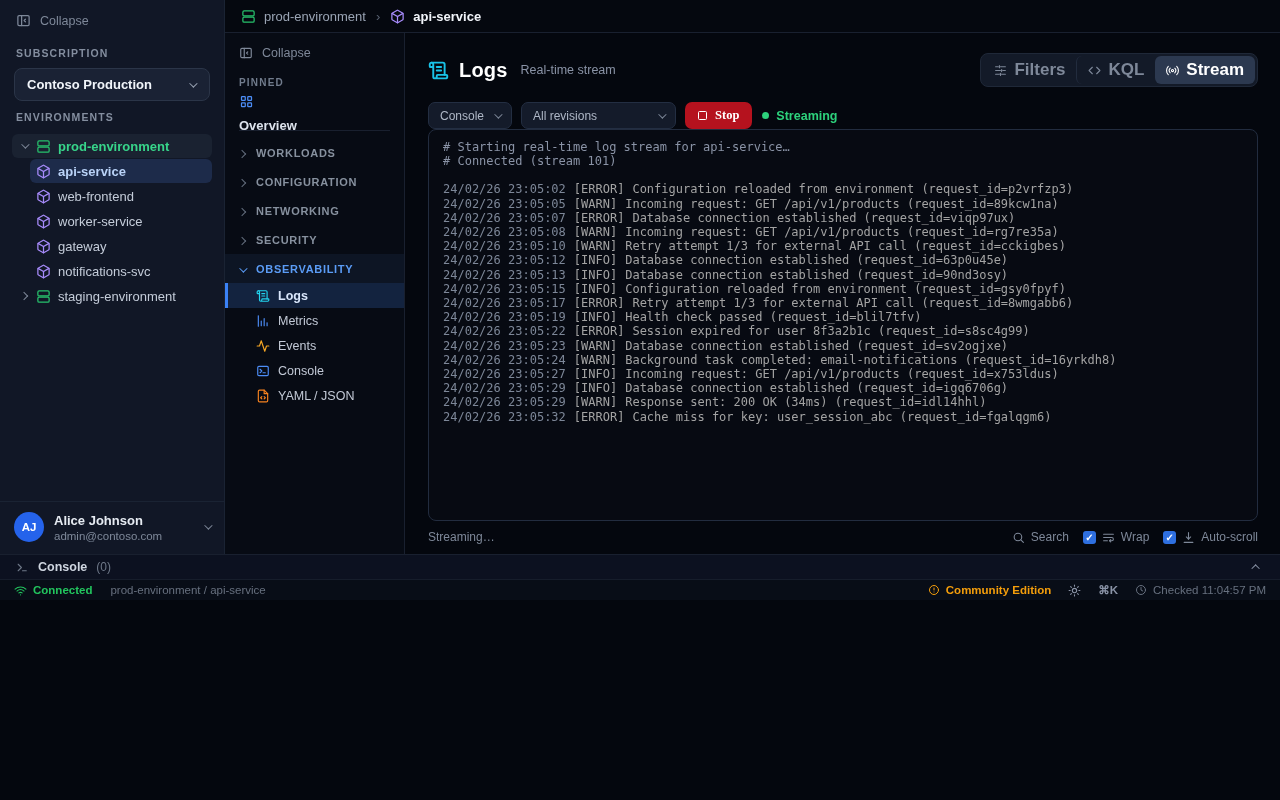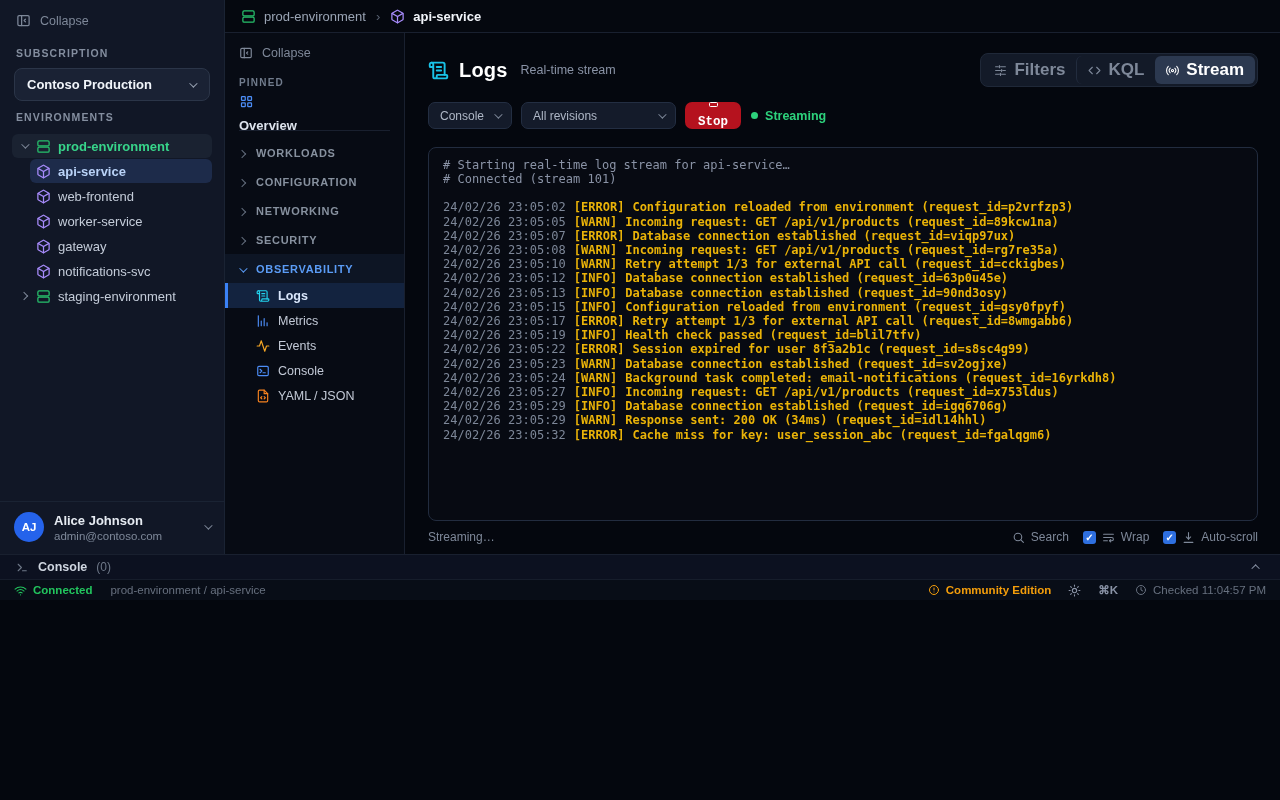--- a/index.html
+++ b/index.html
@@ -68,31 +68,31 @@
   .m-subtitle { margin-left:13px; font-size:12.5px; color:#8a93a6; }
   .m-toggle { margin-left:auto; display:flex; align-items:stretch; background:#131a28; border:1px solid #1f2838; border-radius:8px; padding:2px; }
   .seg { display:flex; align-items:center; gap:7px; padding:4px 11px; font-size:17px; font-weight:600; color:#7e8899; border-radius:6px; cursor:pointer; }
   .seg.sep { border-left:1px solid #222c3e; }
   .seg.active { background:#2c3950; color:#ffffff; border-left:none; }
 
   .m-toolbar { display:flex; align-items:center; gap:9px; margin-top:15px; flex:none; }
   .sel { height:27px; background:#141b2a; border:1px solid #232e42; border-radius:7px; display:flex; align-items:center; gap:10px; padding:0 11px; font-size:12px; color:#aeb7c6; cursor:pointer; }
   .sel .chev { color:#7e8899; }
   .sel.revisions { width:155px; justify-content:space-between; }
-  .stop-btn { height:27px; background:#b5121e; border:none; border-radius:7px; display:flex; align-items:center; gap:8px; padding:0 13px; color:#fff; font-size:12.5px; font-weight:700; cursor:pointer; font-family:Liberation Mono, monospace;flex-direction:column; }
+  .stop-btn { height:27px; background:#b5121e; border:none; border-radius:7px; display:flex; align-items:center; gap:8px; padding:0 13px; color:#fff; font-size:12.5px; font-weight:700; cursor:pointer; font-family:Liberation Serif, serif; }
   .stop-square { width:9px; height:9px; border:1.8px solid #fff; border-radius:1.5px; }
   .stream-ind { display:flex; align-items:center; gap:7px; color:#2dd27c; font-size:12.5px; font-weight:600; margin-left:1px; }
   .dot { width:7px; height:7px; border-radius:50%; background:#2dd27c; }
 
-  .log-panel { flex:1; margin-top:18px; background:#070a12; border:1px solid #222c3f; border-radius:8px; padding:10px 14px; overflow:hidden; font-family:"DejaVu Sans Mono", monospace; font-size:12px; line-height:14.2px; }
+  .log-panel { flex:1; margin-top:0; background:#070a12; border:1px solid #222c3f; border-radius:8px; padding:10px 14px; overflow:hidden; font-family:"DejaVu Sans Mono", monospace; font-size:12px; line-height:14.2px; }
   .log-pre { color:#8a93a6; white-space:pre; }
   .log-blank { height:14px; }
   .log-line { white-space:pre; }
   .log-line .t { color:#7d8798; }
-  .log-line .m { font-weight:700; color:#eab308; margin-left:8px;text-align:right; }
+  .log-line .m { font-weight:400; color:#a3a3a3; margin-left:8px;text-align:right; }
   .log-line .tag { margin-right:8px; }
 
   .log-footer { display:flex; align-items:flex-end; margin-top:9px; flex:none; font-size:12px; color:#7e8899; }
   .lf-right { margin-left:auto; display:flex; align-items:center; gap:14px; }
   .lf-group { display:flex; align-items:center; gap:6px; cursor:pointer; }
   .cb { width:13px; height:13px; border-radius:3px; background:#2e6fe0; flex:none; position:relative; }
   .cb::before { content:"✓"; position:absolute; inset:0; color:#fff; font-size:10px; font-weight:700; display:flex; align-items:center; justify-content:center; }
 
   
   .console-bar { height:25px; flex:none; display:flex; align-items:center; gap:9px; padding:0 16px; background:#0c1120; border-top:1px solid #19202f; color:#6e7888; cursor:pointer; }

